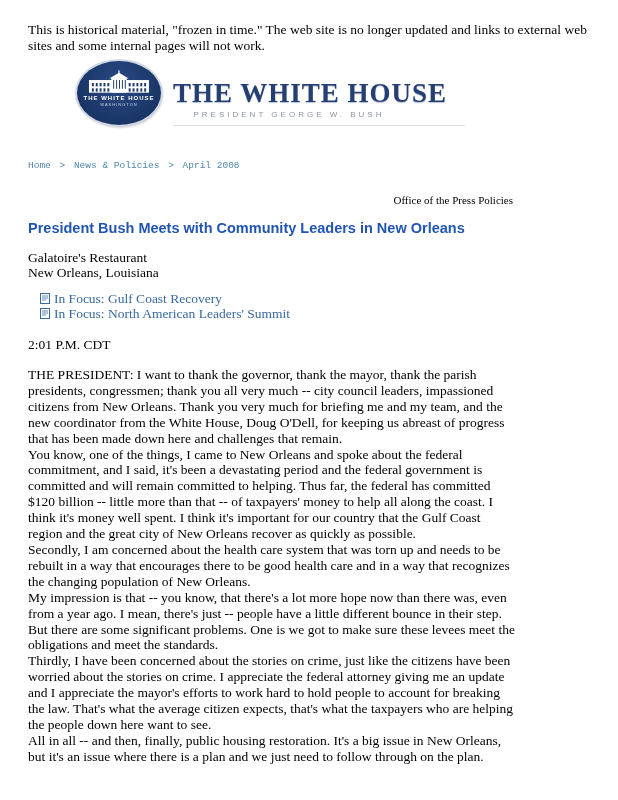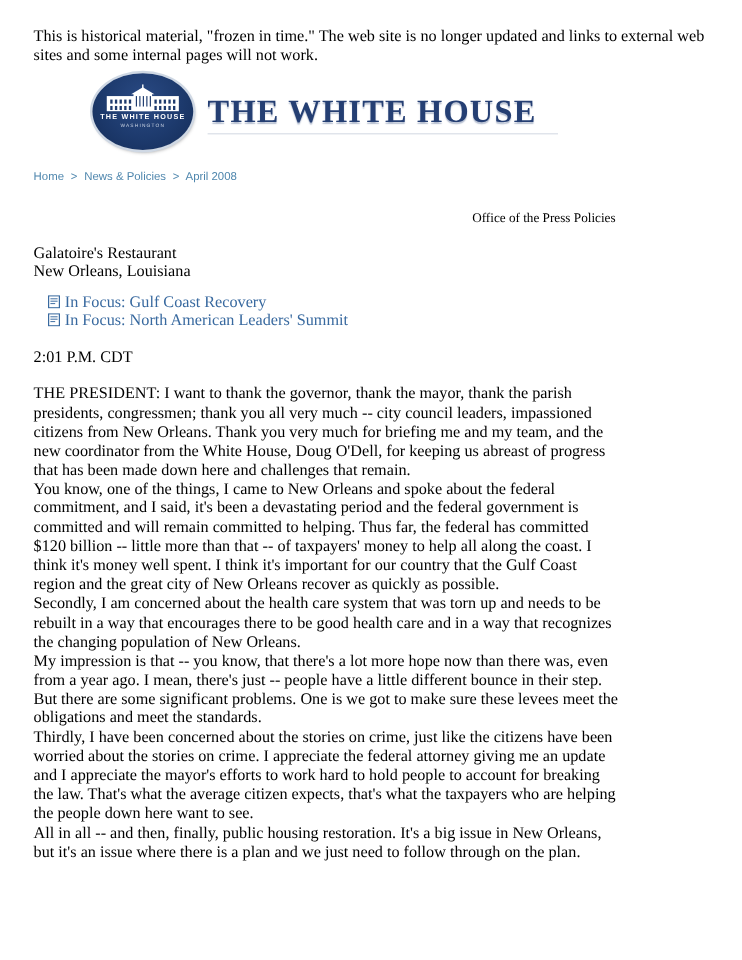--- a/index.html
+++ b/index.html
@@ -68,22 +68,22 @@
     font-family: "Liberation Sans", sans-serif;
     font-size: 8px;
     letter-spacing: 3px;
     color: #8d93a0;
     margin-top: 5px;
     white-space: nowrap;
   }
 
   
   .breadcrumb {
-    margin-top: 9px;
-    font-family: Liberation Sans, sans-serif;
+    margin-top: 27px;
+    font-family: Liberation Mono, monospace;
     font-size: 9.5px;
     color: #4e86ad;
   }
   .breadcrumb a { color: #4e86ad; text-decoration: none; cursor: pointer; }
   .breadcrumb .sep { margin: 0 3px; color: #4e86ad; }
 
   
   .release {
     width: 485px;
     margin-top: 23px;
@@ -167,35 +167,37 @@
           <rect x="32" y="10" width="1" height="9"></rect>
             <rect x="35" y="10" width="1" height="9"></rect>
           <rect x="38" y="10" width="1" height="9"></rect>
         </g>
       </svg>
       <div class="seal-line1">THE WHITE HOUSE</div>
       <div class="seal-line2">WASHINGTON</div>
     </div>
     <div class="masthead-text">
       <div class="wordmark">THE WHITE HOUSE</div>
+      <div class="masthead-subtitle">PRESIDENT GEORGE W. BUSH</div>
     </div>
   </div>
 
   <nav class="breadcrumb">
     <a>Home</a>
     <span class="sep">&gt;</span>
     <a>News &amp; Policies</a>
     <span class="sep">&gt;</span>
     <a>April 2008</a>
   </nav>
 
   <div class="release">
     <div>Office of the Press Policies</div>
   </div>
 
+  <h1 class="title">President Bush Meets with Community Leaders in New Orleans</h1>
   <div class="location first">Galatoire's Restaurant</div>
   <div class="location">New Orleans, Louisiana</div>
 
   <ul class="focus-links">
     <li>
       <svg class="doc-icon" viewBox="0 0 10 11" xmlns="http://www.w3.org/2000/svg">
         <rect x="0.5" y="0.5" width="9" height="10" fill="none" stroke="#38699f" stroke-width="1"></rect>
         <line x1="2" y1="3" x2="8" y2="3" stroke="#38699f" stroke-width="0.8"></line>
         <line x1="2" y1="5" x2="8" y2="5" stroke="#38699f" stroke-width="0.8"></line>
         <line x1="2" y1="7" x2="6" y2="7" stroke="#38699f" stroke-width="0.8"></line>

